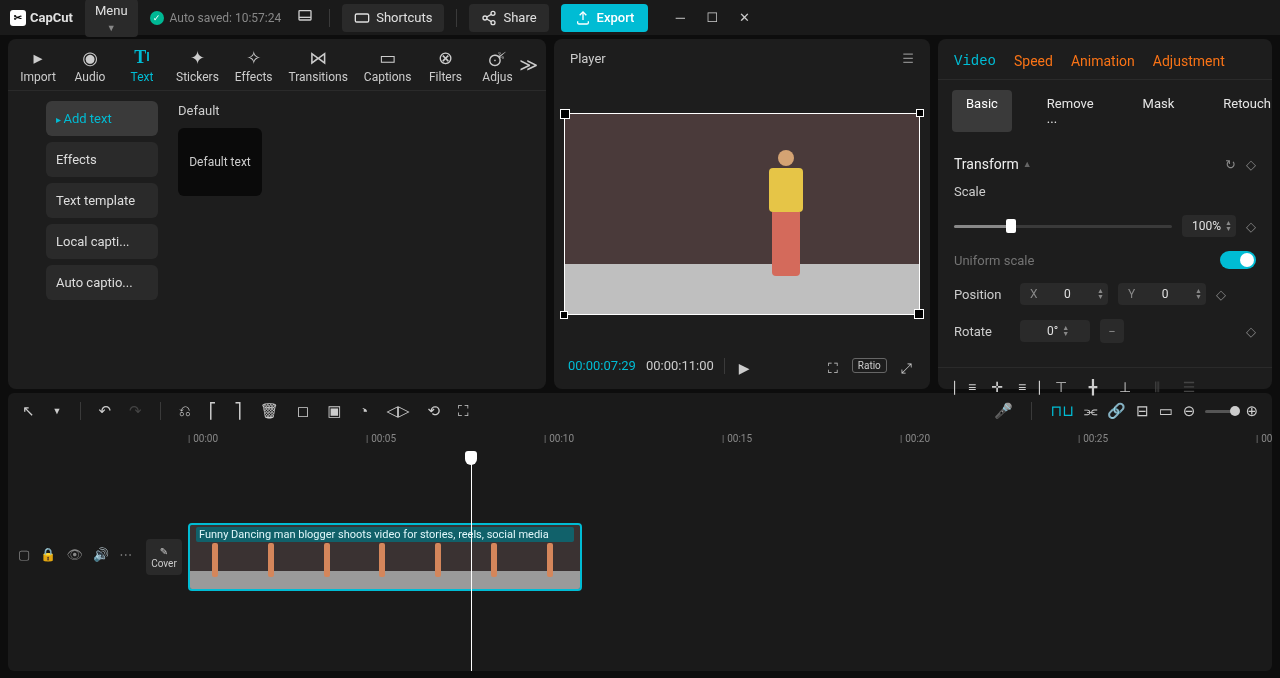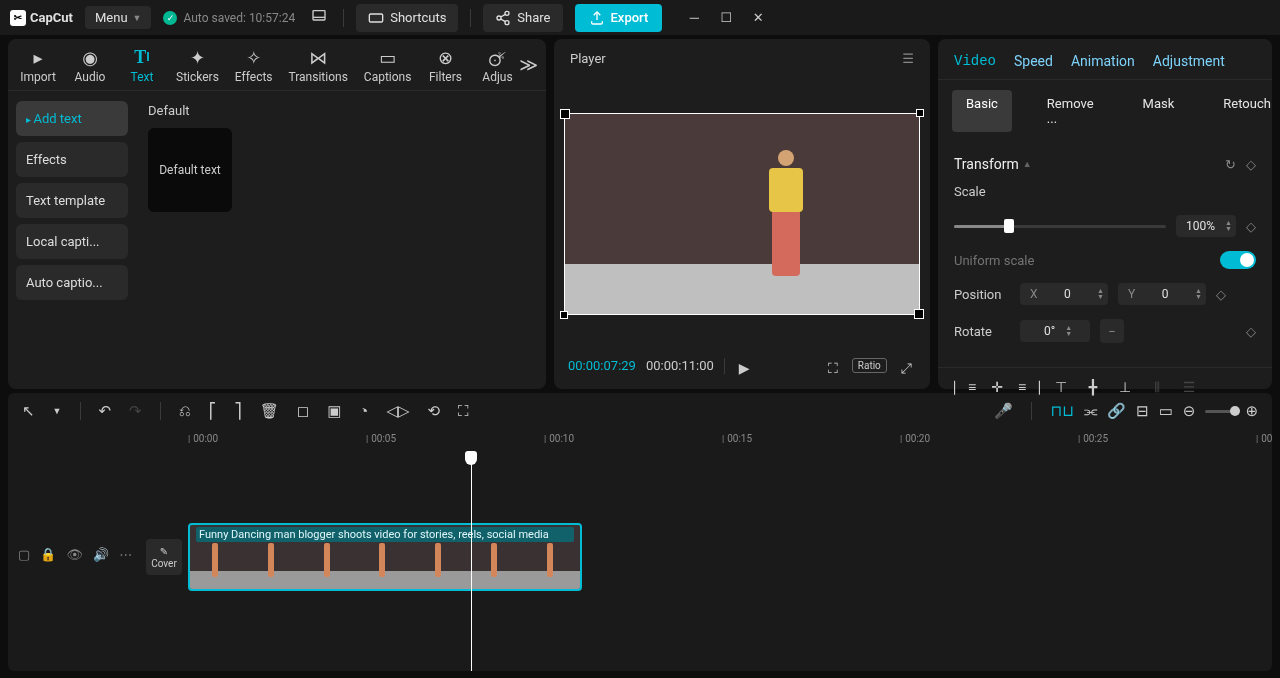--- a/index.html
+++ b/index.html
@@ -2,21 +2,21 @@
 <html><head>
 <meta charset="utf-8">
 <style>
 * { margin: 0; padding: 0; box-sizing: border-box; font-family: -apple-system, BlinkMacSystemFont, "Segoe UI", Roboto, sans-serif; }
 body { background: #0d0d0d; color: #e0e0e0; width: 1280px; height: 678px; overflow: hidden; font-size: 13px; }
 
 
 .topbar { height: 35px; background: #1a1a1a; display: flex; align-items: center; padding: 0 10px; gap: 12px; }
 .logo { display: flex; align-items: center; gap: 4px; font-weight: bold; font-size: 13px; }
 .logo-icon { width: 16px; height: 16px; background: #fff; border-radius: 3px; display: inline-flex; align-items: center; justify-content: center; color: #000; font-size: 10px; font-weight: bold; }
-.menu-btn { background: #2a2a2a; padding: 4px 10px; border-radius: 4px; display: flex; align-items: center; gap: 5px; cursor: pointer; }
+.menu-btn { background: #2a2a2a; padding: 4px 10px; border-radius: 4px; display: flex; align-items: center; gap: 5px; cursor: pointer; flex-direction: column; }
 .autosave { display: flex; align-items: center; gap: 6px; color: #888; font-size: 12px; }
 .check-icon { width: 14px; height: 14px; background: #00b894; border-radius: 50%; display: inline-flex; align-items: center; justify-content: center; color: #fff; font-size: 9px; }
 .topbar-center { flex: 1; text-align: center; color: #ccc; }
 .topbar-right { display: flex; align-items: center; gap: 12px; }
 .top-icon-btn { color: #ccc; cursor: pointer; padding: 4px; }
 .divider-v { width: 1px; height: 18px; background: #3a3a3a; }
 .top-pill { background: #2a2a2a; padding: 6px 12px; border-radius: 4px; display: flex; align-items: center; gap: 6px; cursor: pointer; font-size: 13px; }
 .export-btn { background: #00bcd4; color: #fff; padding: 6px 14px; border-radius: 4px; display: flex; align-items: center; gap: 6px; cursor: pointer; font-weight: 500; }
 .win-controls { display: flex; gap: 8px; margin-left: 8px; }
 .win-btn { width: 24px; height: 24px; display: flex; align-items: center; justify-content: center; cursor: pointer; color: #ccc; }
@@ -25,28 +25,28 @@
 .main { display: flex; height: 354px; gap: 8px; padding: 4px 8px 0 8px; }
 .panel { background: #1d1d1d; border-radius: 8px; }
 
 
 .left-panel { width: 546px; display: flex; flex-direction: column; }
 .media-tabs { display: flex; align-items: center; border-bottom: 1px solid #2a2a2a; padding: 0 4px; position: relative; }
 .media-tab { display: flex; flex-direction: column; align-items: center; gap: 3px; padding: 8px 8px 6px 8px; cursor: pointer; color: #ccc; font-size: 12px; min-width: 52px; }
 .media-tab.active { color: #00bcd4; }
 .media-tab-icon { font-size: 18px; height: 20px; display: flex; align-items: center; }
 .tab-arrow { position: absolute; right: 8px; color: #ccc; font-size: 18px; cursor: pointer; }
-.left-body { display: flex; flex: 1; }
+.left-body { display: flex; flex: 1; padding-left: 30px; }
 .side-list { width: 128px; padding: 10px 8px; display: flex; flex-direction: column; gap: 6px; }
 .side-item { padding: 10px 10px; border-radius: 6px; background: #2a2a2a; cursor: pointer; font-size: 13px; color: #ddd; white-space: nowrap; overflow: hidden; text-overflow: ellipsis; }
 .side-item.active { background: #3a3a3a; color: #00bcd4; }
 .side-item.active::before { content: "▸ "; font-size: 10px; }
 .content-area { flex: 1; padding: 12px; }
 .content-title { color: #ccc; font-size: 13px; margin-bottom: 10px; }
-.default-text-card { width: 84px; height: 84px; background: #0a0a0a; border-radius: 6px; display: flex; align-items: center; justify-content: center; font-size: 12px; color: #ccc; cursor: pointer; }
+.default-text-card { width: 84px; height: 68px; background: #0a0a0a; border-radius: 6px; display: flex; align-items: center; justify-content: center; font-size: 12px; color: #ccc; cursor: pointer; }
 
 
 .player-panel { flex: 1; display: flex; flex-direction: column; }
 .player-header { display: flex; align-items: center; justify-content: space-between; padding: 12px 16px; }
 .player-title { color: #ccc; }
 .ham-icon { cursor: pointer; color: #888; }
 .player-viewport { flex: 1; display: flex; align-items: center; justify-content: center; padding: 0 10px; }
 .video-frame { width: 356px; height: 202px; border: 1px solid #fff; position: relative; background: linear-gradient(to bottom, #4a3a3a 0%, #4a3a3a 75%, #bfbfbf 75%, #bfbfbf 100%); }
 .video-frame::before, .video-frame::after { content: ""; position: absolute; width: 8px; height: 8px; border: 1px solid #fff; background: #000; }
 .video-frame::before { top: -5px; left: -5px; }
@@ -62,37 +62,37 @@
 .time-current { color: #00bcd4; font-size: 13px; }
 .time-total { color: #ccc; font-size: 13px; }
 .pc-divider { width: 1px; height: 16px; background: #3a3a3a; }
 .pc-spacer { flex: 1; }
 .pc-icon { cursor: pointer; color: #ccc; font-size: 14px; padding: 2px 4px; }
 .ratio-badge { border: 1px solid #666; border-radius: 3px; padding: 1px 5px; font-size: 10px; color: #ccc; cursor: pointer; }
 
 
 .insp { width: 334px; display: flex; flex-direction: column; }
 .insp-tabs { display: flex; gap: 18px; padding: 14px 16px 10px; border-bottom: 1px solid #2a2a2a; }
-.insp-tab { cursor: pointer; color: #7dd3fc; font-size: 14px; }
+.insp-tab { cursor: pointer; color: #f97316; font-size: 14px; }
 .insp-tab.active { color: #00bcd4; font-weight: 500; font-family: Liberation Mono, monospace; }
 .insp-subtabs { display: flex; gap: 21px; padding: 10px 14px; }
 .insp-subtab { padding: 6px 14px; border-radius: 4px; cursor: pointer; color: #e5e5e5; font-size: 13px; }
 .insp-subtab.active { background: #3a3a3a; color: #fff; }
 .insp-body { padding: 4px 16px; }
 .section-head { display: flex; align-items: center; justify-content: space-between; margin: 10px 0 12px; }
 .section-title { font-size: 14px; color: #eee; display: flex; align-items: center; gap: 4px; }
 .section-icons { display: flex; gap: 10px; color: #888; }
 .kf-icon { cursor: pointer; font-size: 13px; }
 .prop-row { display: flex; align-items: center; gap: 10px; margin-bottom: 14px; }
 .prop-label { font-size: 13px; color: #ccc; width: 56px; }
 .slider-wrap { flex: 1; display: flex; align-items: center; }
 .slider-track { flex: 1; height: 3px; background: #3a3a3a; border-radius: 2px; position: relative; }
 .slider-fill { position: absolute; left: 0; top: 0; height: 100%; width: 26%; background: #888; border-radius: 2px; }
 .slider-thumb { position: absolute; left: 26%; top: 50%; transform: translate(-50%,-50%); width: 10px; height: 14px; background: #fff; border-radius: 2px; }
-.num-box { display: flex; align-items: center; background: #2a2a2a; border-radius: 4px; padding: 4px 4px 4px 10px; gap: 10px; font-size: 12px; }
+.num-box { display: flex; align-items: center; background: #2a2a2a; border-radius: 4px; padding: 4px 4px 4px 10px; gap: 4px; font-size: 12px; }
 .num-steppers { display: flex; flex-direction: column; line-height: 6px; font-size: 7px; color: #888; cursor: pointer; }
 .toggle { width: 36px; height: 18px; background: #00bcd4; border-radius: 10px; position: relative; cursor: pointer; margin-left: auto; }
 .toggle-knob { position: absolute; right: 2px; top: 2px; width: 14px; height: 14px; background: #fff; border-radius: 50%; }
 .xy-box { display: flex; align-items: center; background: #2a2a2a; border-radius: 4px; padding: 4px 4px 4px 10px; gap: 10px; font-size: 12px; width: 88px; }
 .xy-label { color: #888; }
 .swatch { width: 24px; height: 24px; background: #2a2a2a; border-radius: 4px; display: flex; align-items: center; justify-content: center; color: #888; cursor: pointer; }
 .align-row { display: flex; gap: 10px; padding: 8px 16px; border-top: 1px solid #2a2a2a; margin-top: 6px; }
 .align-btn { width: 22px; height: 22px; display: flex; align-items: center; justify-content: center; color: #ccc; cursor: pointer; font-size: 14px; }
 .align-btn.disabled { color: #444; }
 

